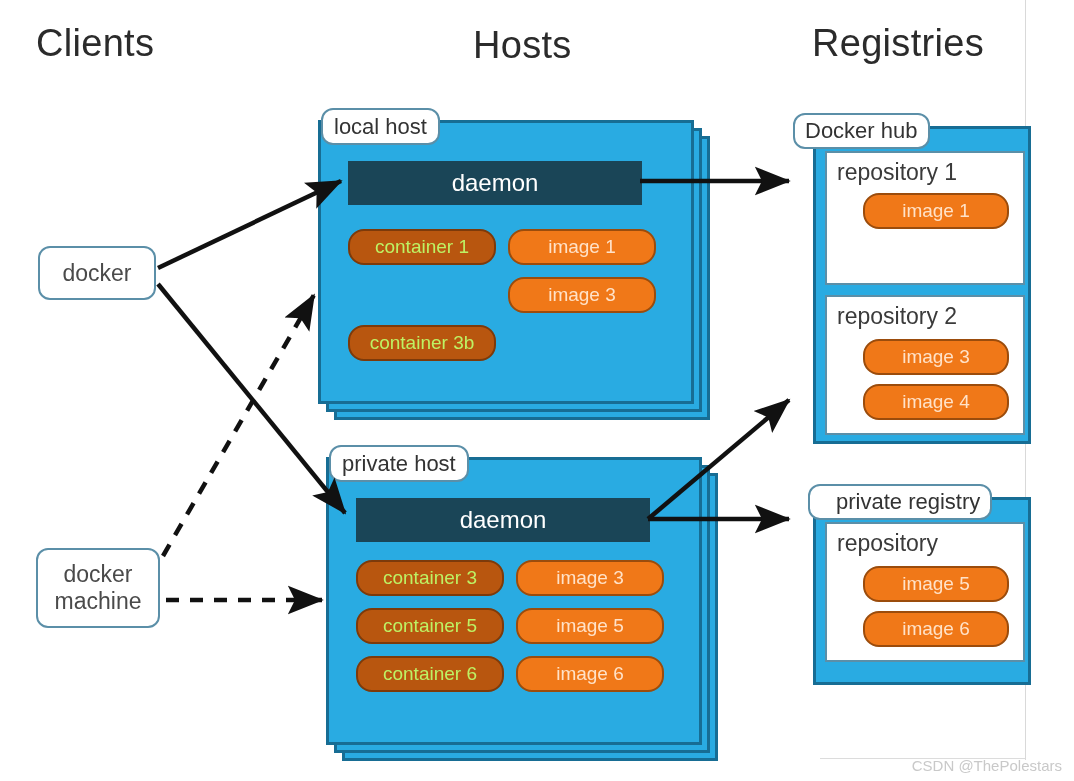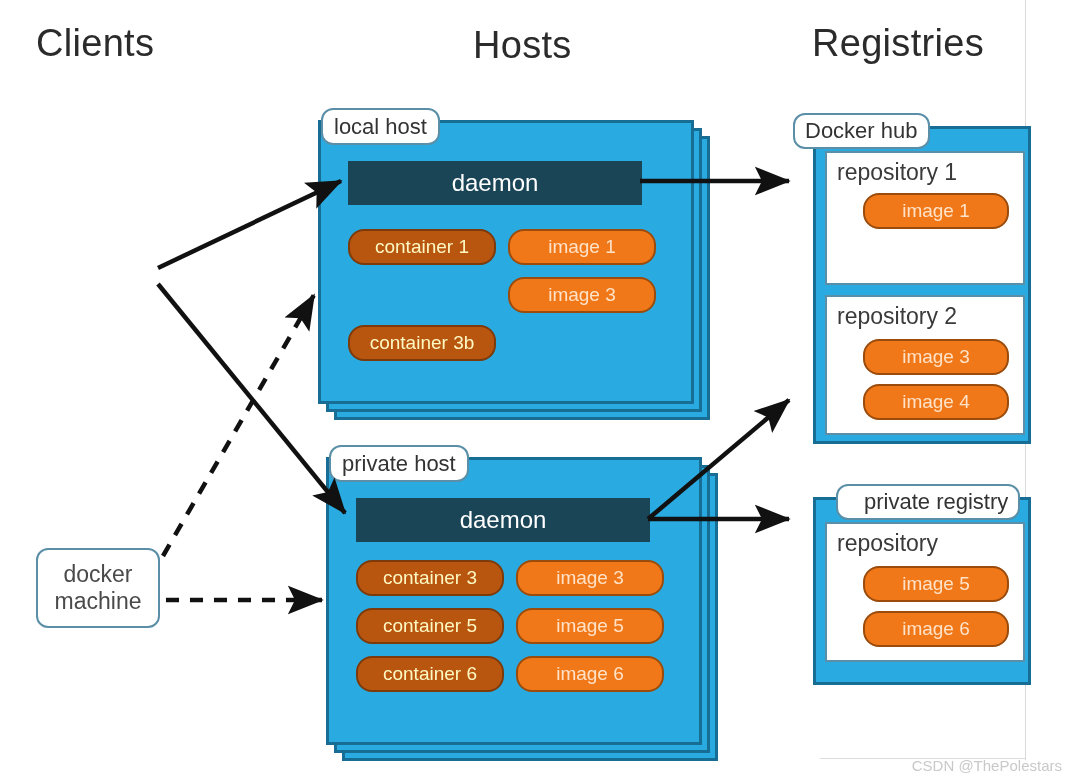--- a/index.html
+++ b/index.html
@@ -100,21 +100,21 @@
     font-size: 24px;
     display: flex;
     align-items: center;
     justify-content: center;
     z-index: 4;
   }
 
   .pill {
     position: absolute;
     border-radius: 16px;
-    color: #fef9c3;
+    color: #bef264;
     font-size: 19px;
     display: flex;
     align-items: center;
     justify-content: center;
     box-sizing: border-box;
     z-index: 4;
     height: 36px;
   }
   .pill-container {
     background: #B8560F;
@@ -188,20 +188,21 @@
 
 <div id="canvas">
 
   <div class="rule-v"></div>
   <div class="rule-h"></div>
 
   <div class="col-title" id="title-clients">Clients</div>
   <div class="col-title" id="title-hosts">Hosts</div>
   <div class="col-title" id="title-registries">Registries</div>
 
+  <div class="client-box" id="client-docker">docker</div>
   <div class="client-box" id="client-docker-machine">docker machine</div>
 
   <div class="host-stack" id="stack-local" style="left:318px; top:120px; width:392px; height:300px;">
     <div class="sheet sheet-back3" style="width:376px; height:284px;"></div>
     <div class="sheet sheet-back2" style="width:376px; height:284px;"></div>
     <div class="sheet sheet-front" style="width:376px; height:284px;">
 
       <div class="daemon" style="left:27px; top:38px; width:294px; height:44px;">daemon</div>
 
       <div class="pill pill-container" style="left:27px; top:106px; width:148px;">container 1</div>
@@ -246,21 +247,21 @@
   </div>
   <div class="registry-label" style="left:793px; top:113px;">Docker hub</div>
 
   <div class="registry-outer" style="left:789px; top:497px; width:218px; height:188px;">
     <div class="repo-box" style="left:9px; top:22px; width:200px; height:140px;">
       <div class="repo-title" style="left:10px; top:6px;">repository</div>
       <div class="pill pill-image" style="left:36px; top:42px; width:146px;">image 5</div>
       <div class="pill pill-image" style="left:36px; top:87px; width:146px;">image 6</div>
     </div>
   </div>
-  <div class="registry-label" style="left:836px; top:484px;padding-left:26px;">private registry</div>
+  <div class="registry-label" style="left:808px; top:484px;padding-left:26px;">private registry</div>
 
   <svg id="arrows" viewBox="0 0 1074 781">
     <defs>
       <marker id="ah" markerWidth="9" markerHeight="9" refX="7.6" refY="3.4" orient="auto" markerUnits="strokeWidth">
         <path d="M0,0.2 L8,3.4 L0,6.6 L1.6,3.4 Z" fill="#111111"></path>
       </marker>
       <marker id="ahd" markerWidth="9" markerHeight="9" refX="7.6" refY="3.4" orient="auto" markerUnits="strokeWidth">
         <path d="M0,0.2 L8,3.4 L0,6.6 L1.6,3.4 Z" fill="#111111"></path>
       </marker>
     </defs>

